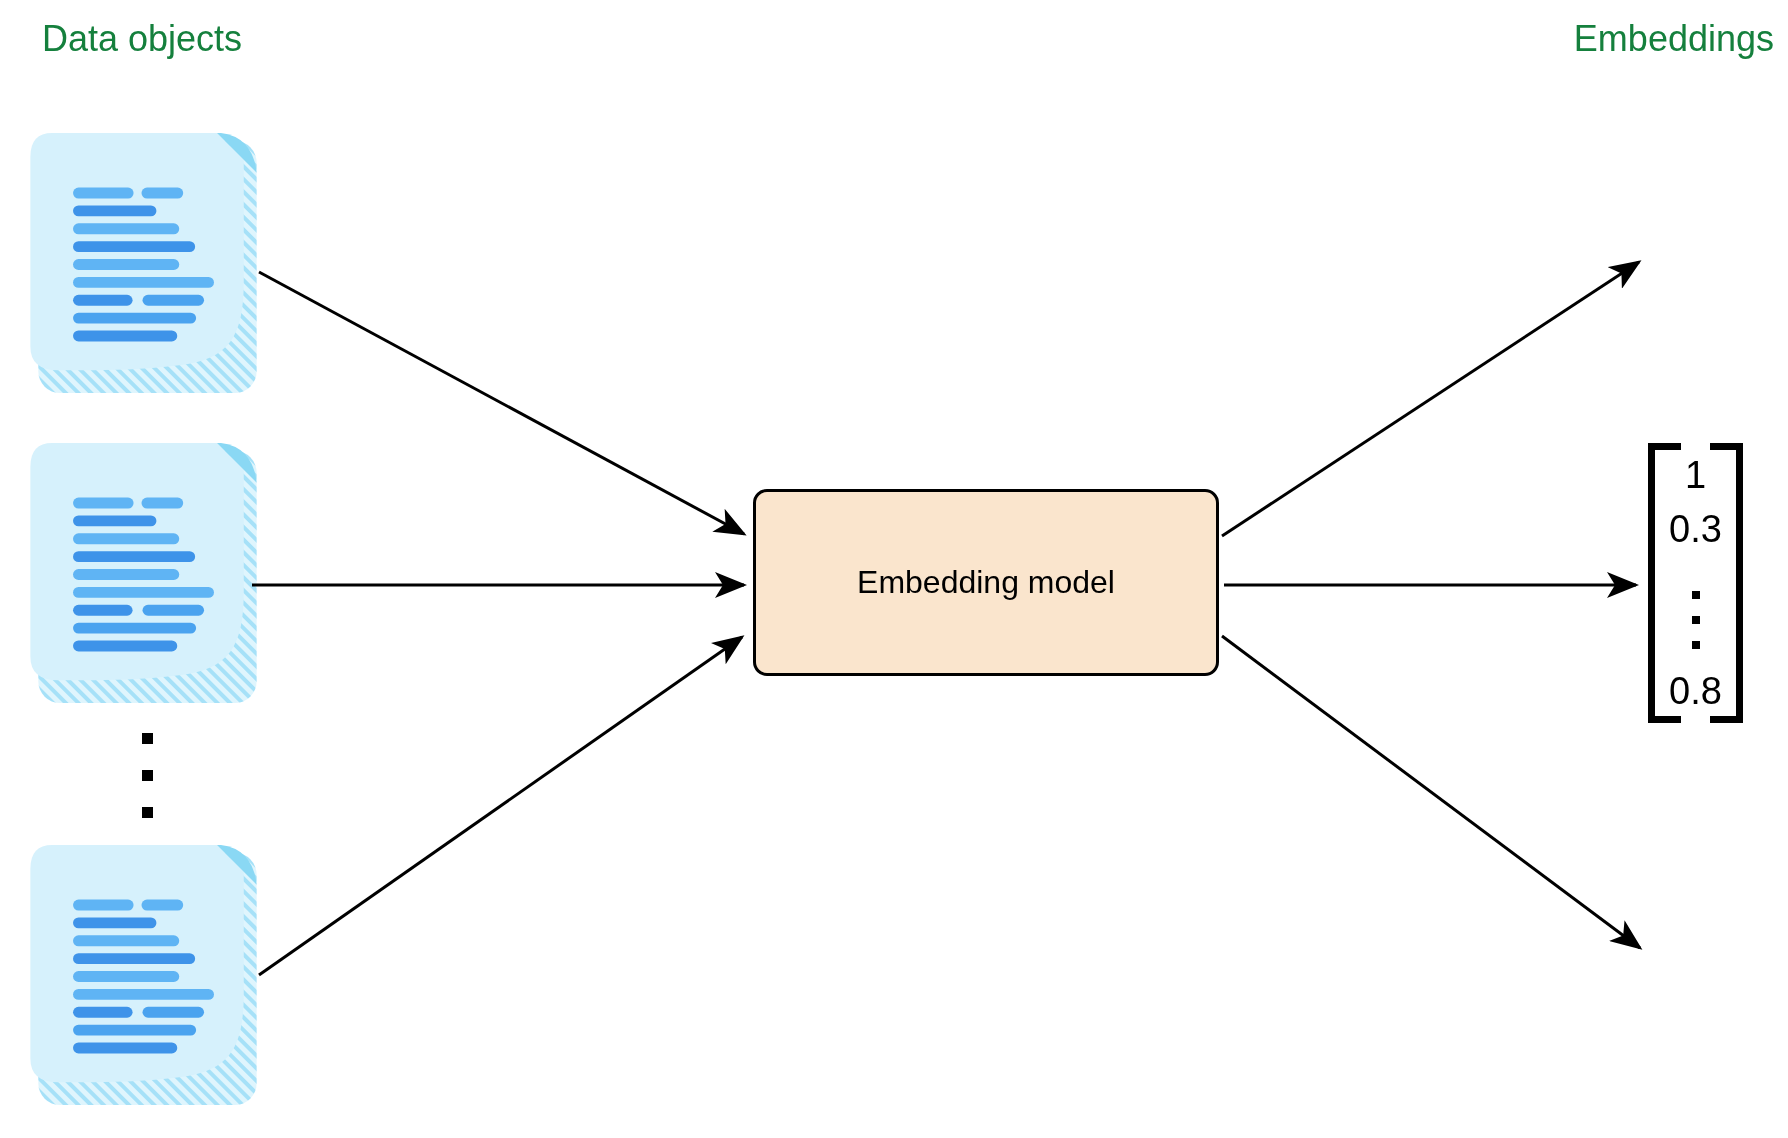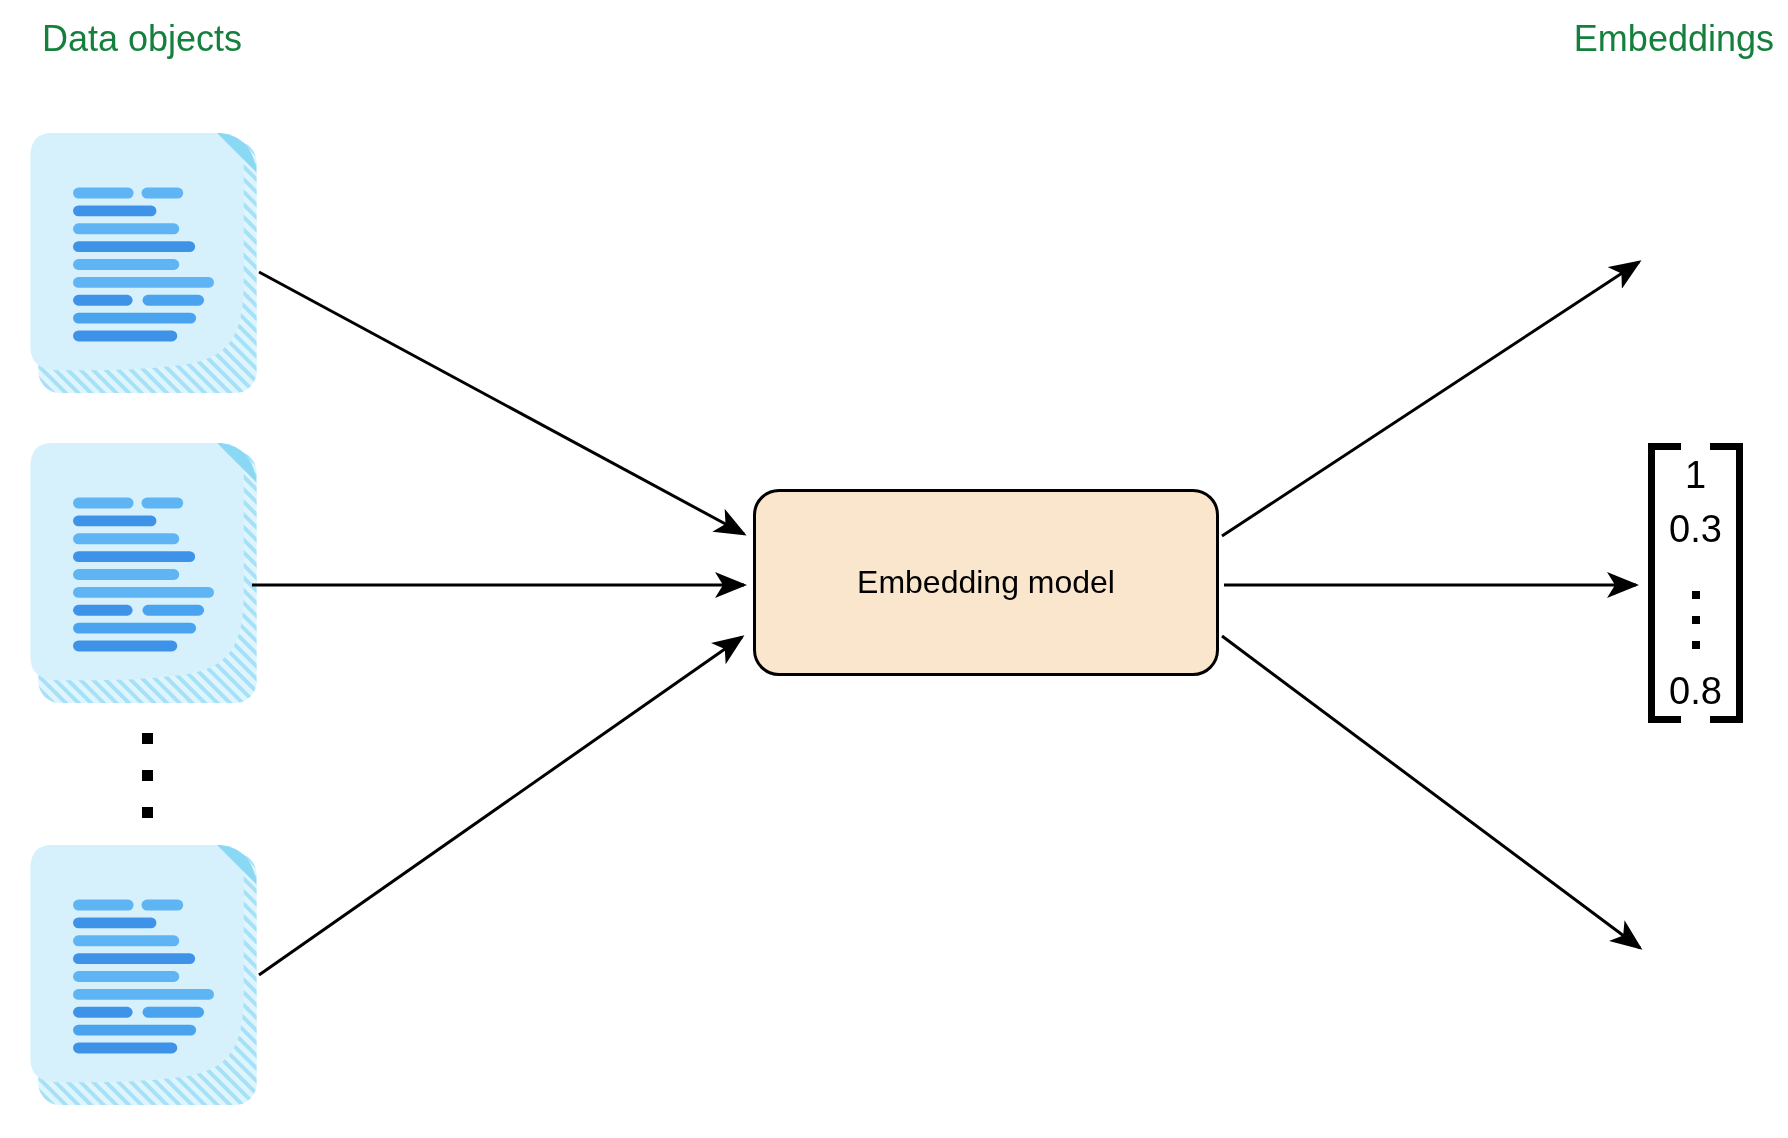--- a/index.html
+++ b/index.html
@@ -48,21 +48,21 @@
   }
 
   .model-box {
     position: absolute;
     left: 753px;
     top: 489px;
     width: 466px;
     height: 187px;
     background: #FAE5CD;
     border: 3px solid #000000;
-    border-radius: 26px;
+    border-radius: 14px;
     box-sizing: border-box;
     display: flex;
     align-items: center;
     justify-content: center;
   }
   .model-box span {
     font-size: 32px;
     color: #000000;
   }
 

